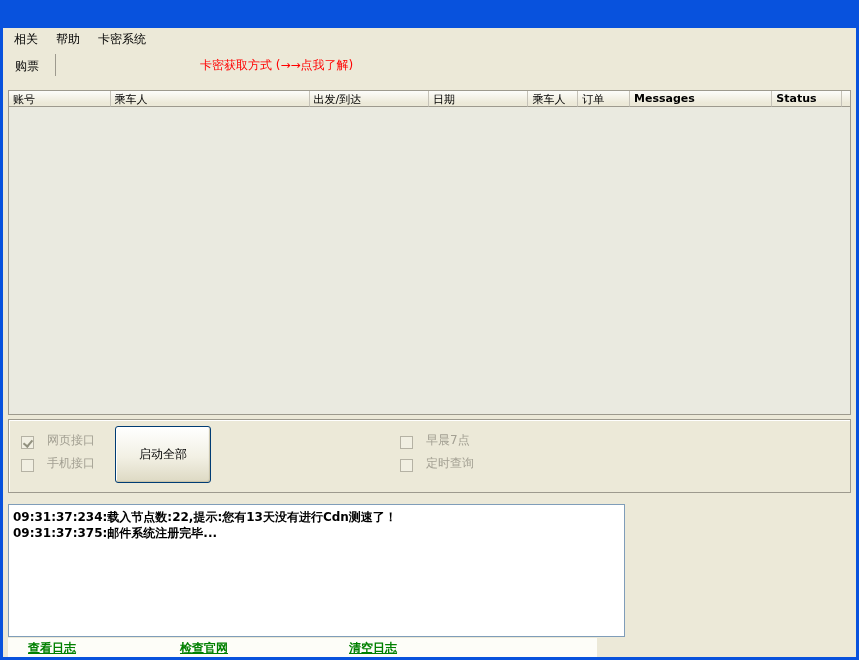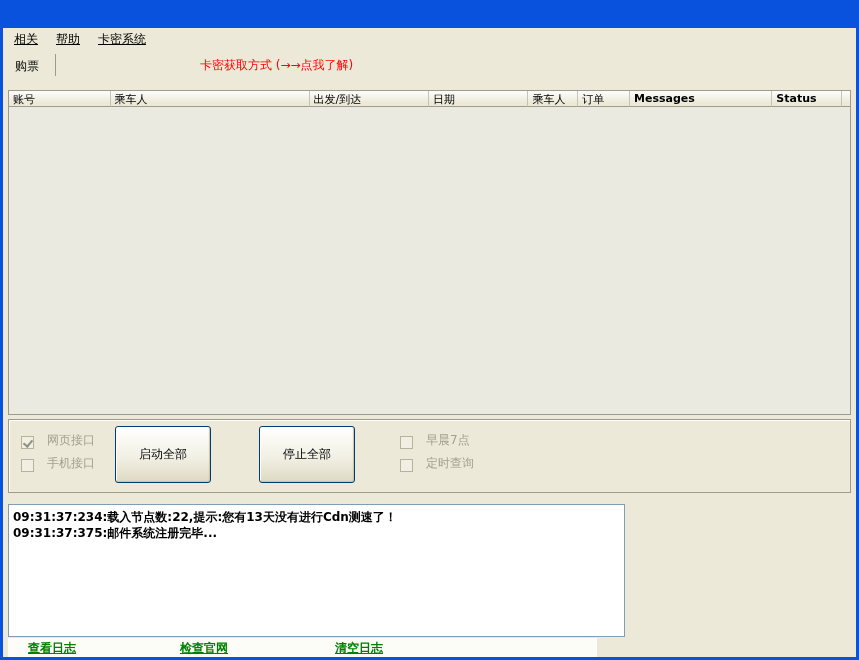--- a/index.html
+++ b/index.html
@@ -53,21 +53,21 @@
   .client {
     position: absolute; top: 28px; left: 3px;
     width: 853px; height: 629px;
     background: #ECE9D8;
   }
   
   .menubar {
     position: absolute; top: 0; left: 0; right: 0; height: 22px;
     display: flex; align-items: center; padding-left: 2px;
   }
-  .menu-item { padding: 13px 9px; color: #000; cursor: default; text-decoration: underline; }
+  .menu-item { padding: 13px 9px; color: #000; cursor: default; }
   
   .tab {
     position: absolute; top: 26px; left: 6px;
     padding: 4px 12px 4px 6px; color: #000;
   }
   .tab-divider {
     position: absolute; top: 26px; left: 52px; width: 1px; height: 22px;
     background: #9D9A8E;
   }
   .promo {
@@ -203,42 +203,41 @@
       <div class="check-row" style="left:12px; top:12px">
         <span class="checkbox disabled checked"></span>
         <span class="check-label disabled">网页接口</span>
       </div>
       <div class="check-row" style="left:12px; top:35px">
         <span class="checkbox disabled"></span>
         <span class="check-label disabled">手机接口</span>
       </div>
 
       <button class="btn" style="left:106px; top:6px">启动全部</button>
-      <button class="btn" style="left:250px; top:6px">停止全部</button>
 
       <div class="check-row" style="left:391px; top:12px">
         <span class="checkbox disabled"></span>
         <span class="check-label disabled">早晨7点</span>
       </div>
       <div class="check-row" style="left:391px; top:35px">
         <span class="checkbox disabled"></span>
         <span class="check-label disabled">定时查询</span>
       </div>
     </div>
 
     <div class="log-box">
       <div class="log-line">09:31:37:234:载入节点数:22,提示:您有13天没有进行Cdn测速了！</div>
       <div class="log-line">09:31:37:375:邮件系统注册完毕...</div>
     </div>
 
 
     <div class="footer-strip">
       <span class="footer-link" style="left:20px;  color:#008000">查看日志</span>
       <span class="footer-link" style="left:172px; color:#008000">检查官网</span>
-      <span class="footer-link" style="left:327px; color:#008000">清空日志</span>
+      <span class="footer-link" style="left:341px; color:#008000">清空日志</span>
       <div class="footer-check">
         <span class="checkbox"></span>
         <span class="check-label" style="color:#008000">屏蔽无票日志</span>
       </div>
     </div>
 
   </div>
 </div>
 
 </body></html>

